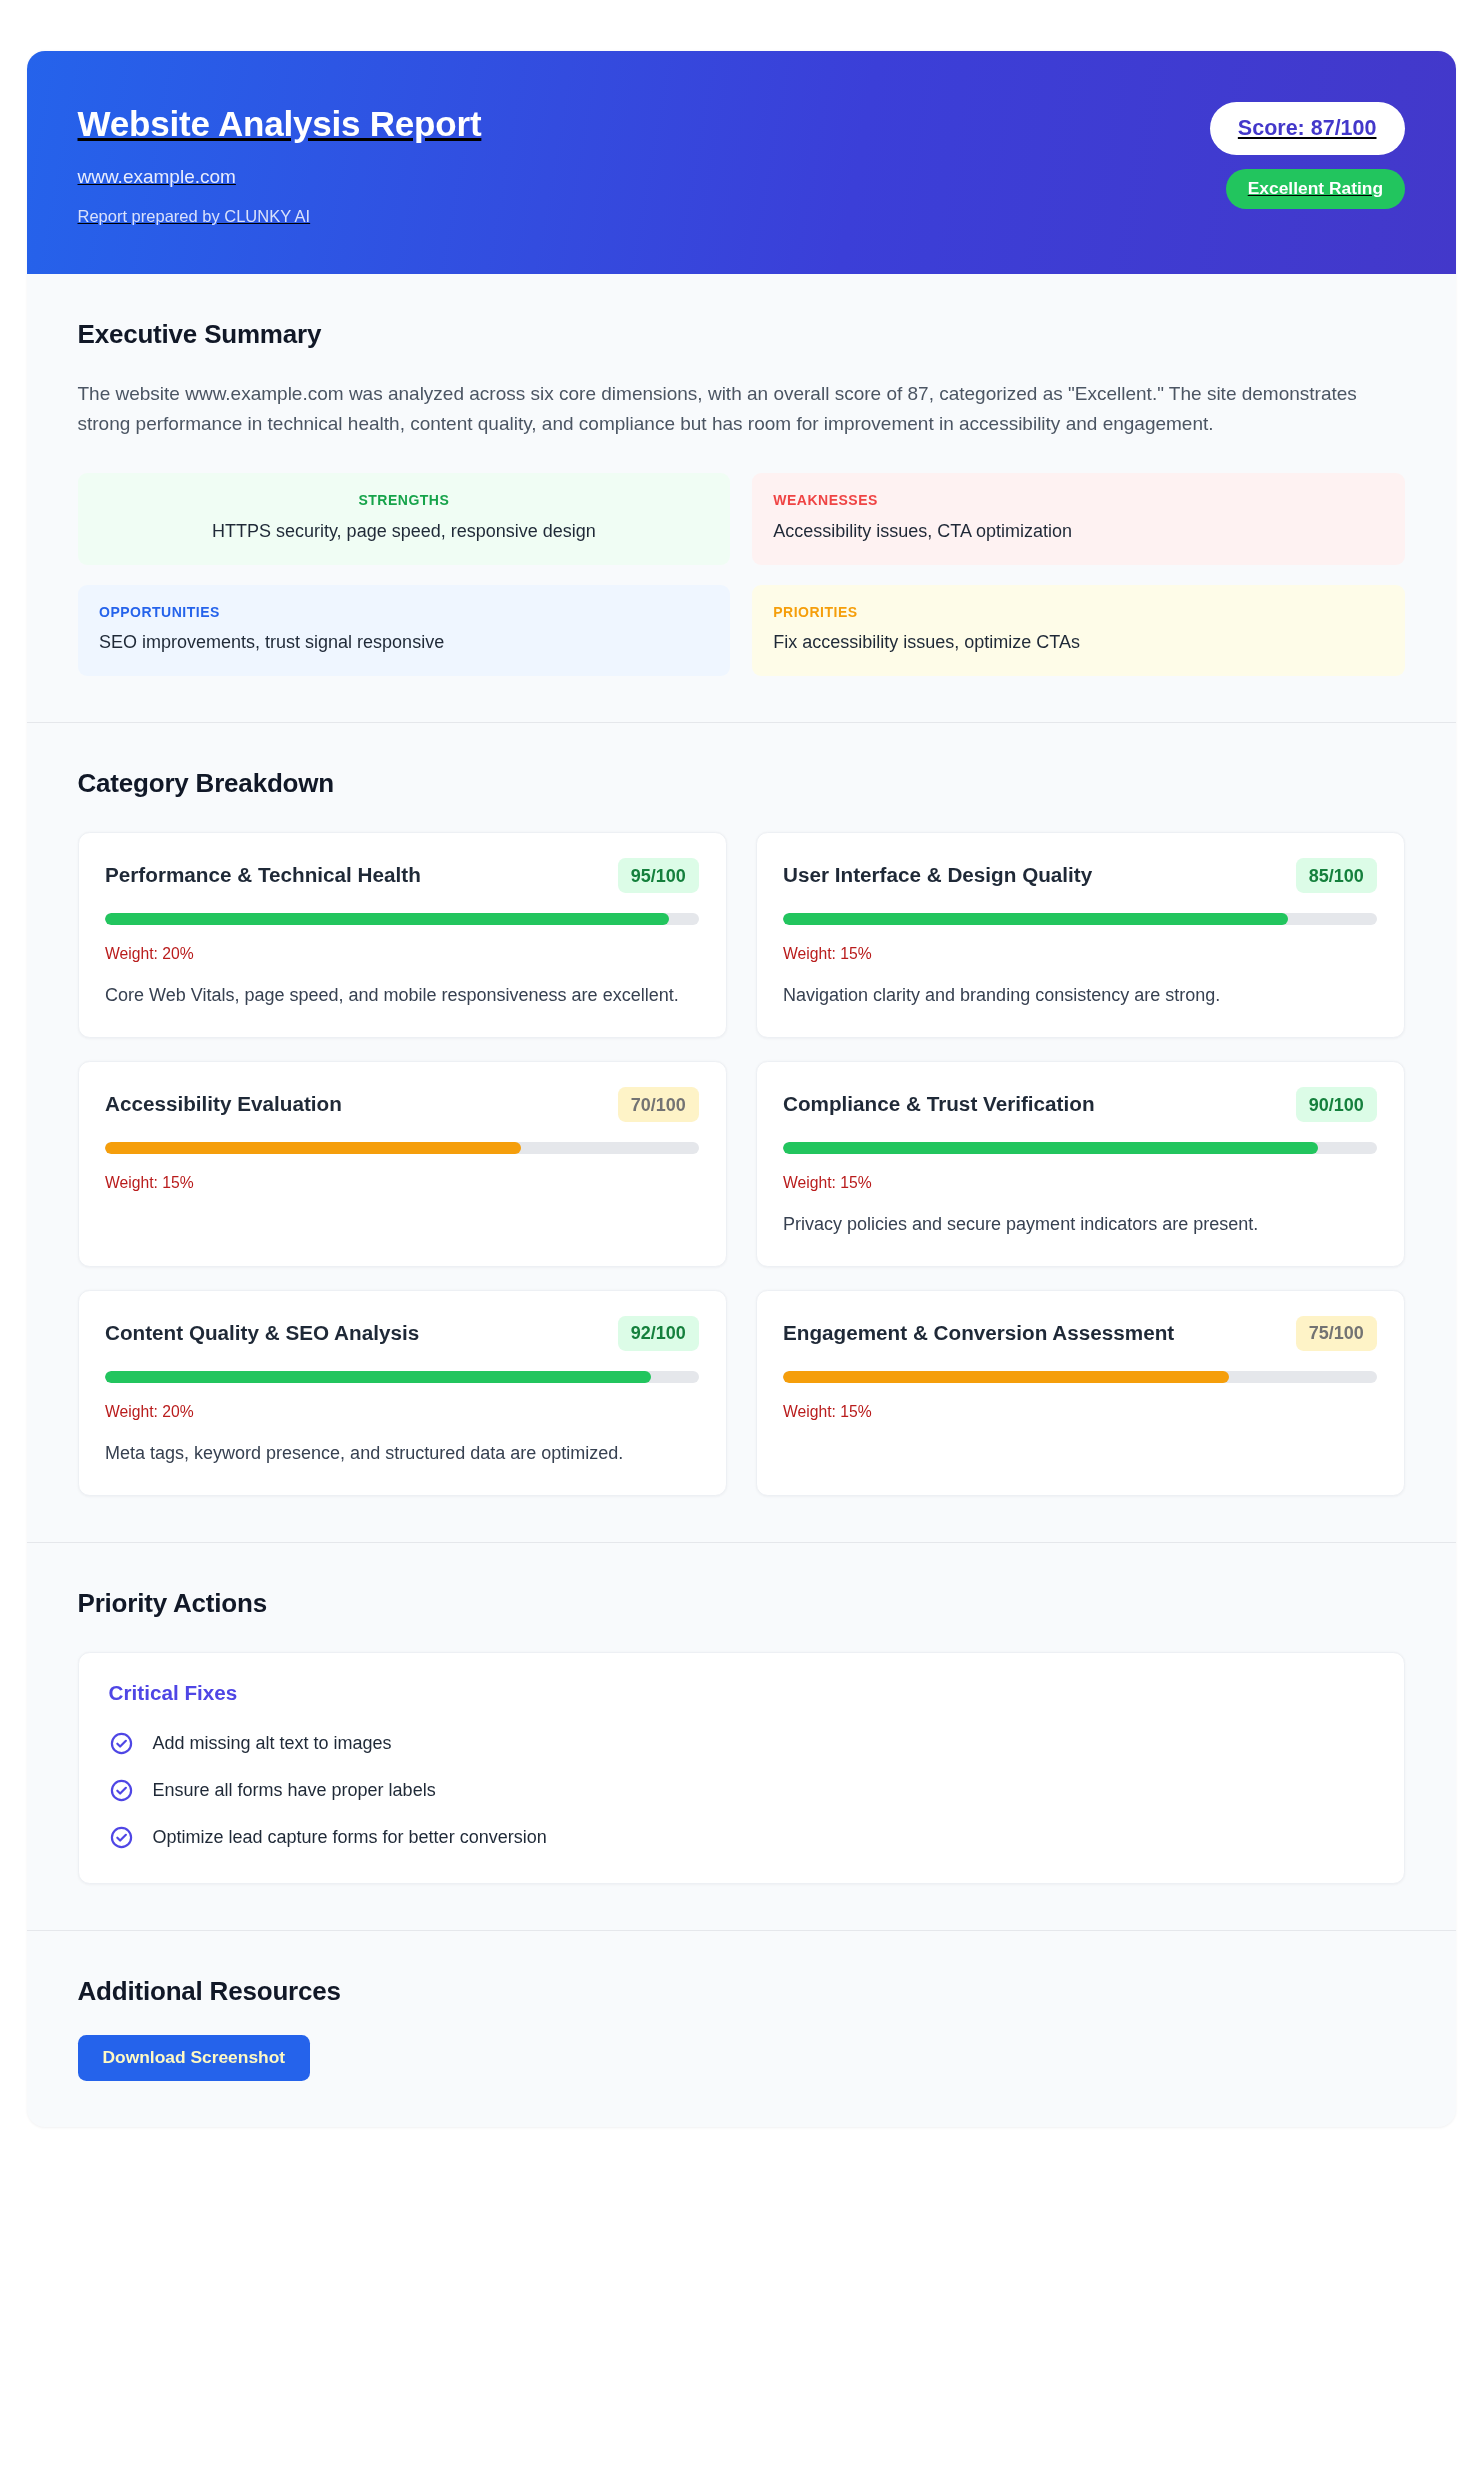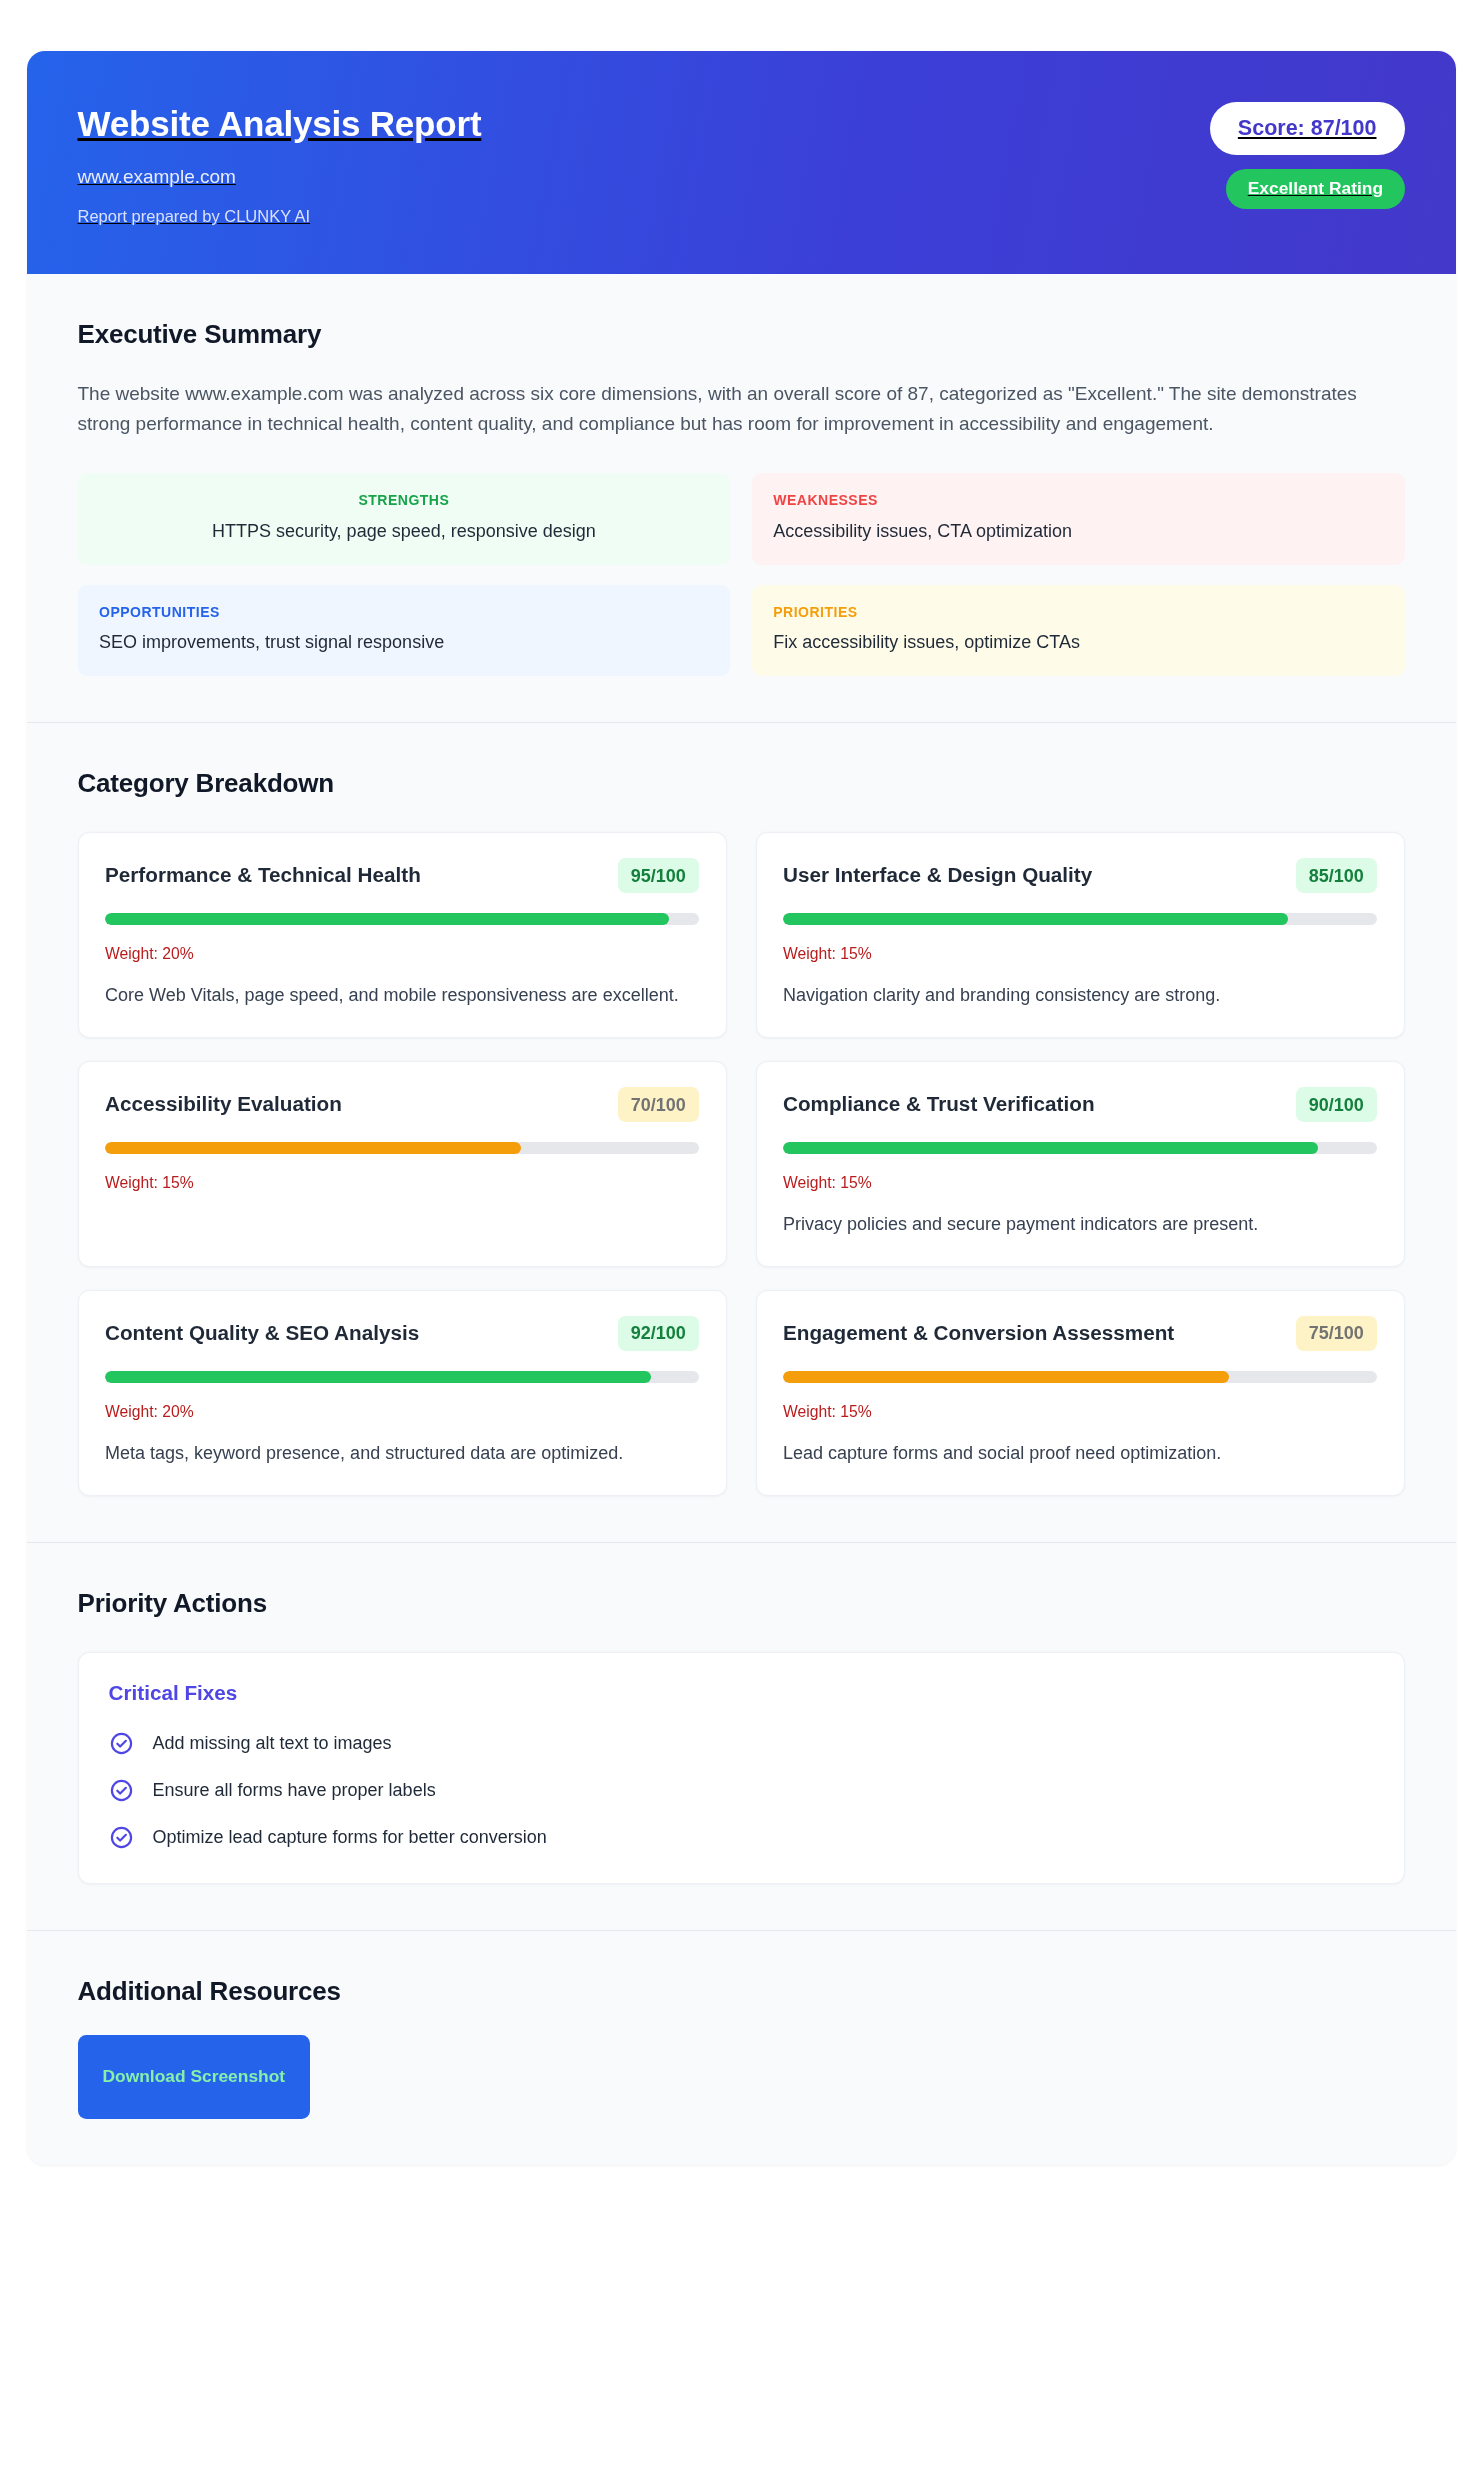--- a/index.html
+++ b/index.html
@@ -220,24 +220,24 @@
     font-size: 18px;
     color: #1f2937;
     line-height: 1.3;
   }
 
   
   .dl-btn {
     margin-top: 28px;
     display: inline-block;
     background: #2563eb;
-    color: #86efac;
+    color: #fef9c3;
     font-size: 17.4px;
     font-weight: bold;
-    padding: 33px 25px;
+    padding: 14px 25px;
     border: none;
     border-radius: 8.3px;
     line-height: 1;
     cursor: pointer;
     font-family: "Liberation Sans", sans-serif;
   }
 </style>
 </head>
 <body>
 
@@ -337,21 +337,20 @@
         </div>
         <div class="cat-card">
           <div class="cat-head">
             <div class="cat-name">Engagement &amp; Conversion Assessment</div>
             <div class="cat-score warn">75/100</div>
           </div>
           <div class="bar-track">
             <div class="bar-fill warn" style="width:75%"></div>
           </div>
           <div class="cat-weight">Weight: 15%</div>
-          <div class="cat-desc">Lead capture forms and social proof need optimization.</div>
         </div>
       </div>
   </div>
 
   <div class="section">
     <div class="sec-title">Priority Actions</div>
     <div class="pri-card">
       <div class="pri-heading">Critical Fixes</div>
       <ul class="pri-list" id="pri-list">
           <li class="pri-item">

